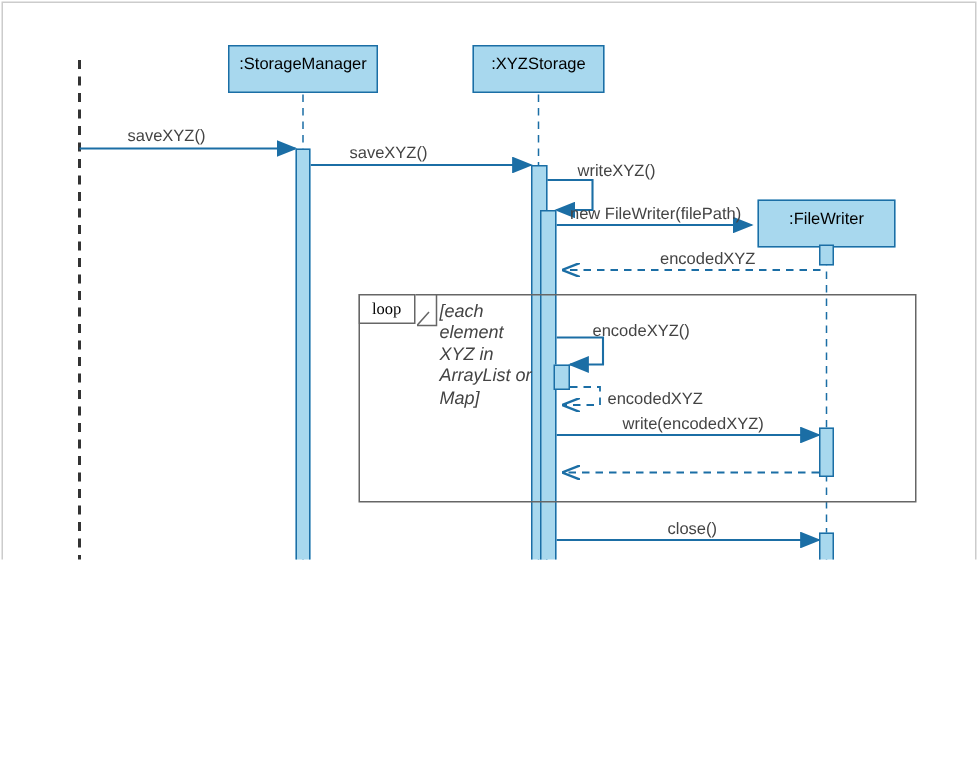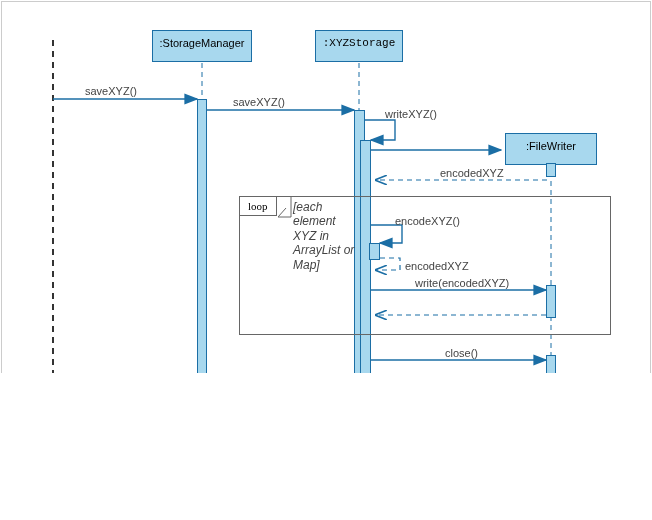--- a/index.html
+++ b/index.html
@@ -116,21 +116,21 @@
 
     <g stroke="#333" stroke-width="1.5">
       <line x1="537" y1="464" x2="565" y2="492"></line>
       <line x1="565" y1="464" x2="537" y2="492"></line>
     </g>
   </svg>
 
   <div class="participant-box" style="left:152px; top:30px; width:100px;">
     <span>:StorageManager</span>
   </div>
-  <div class="participant-box" style="left:315px; top:30px; width:88px;font-family:Liberation Mono, monospace;">
+  <div class="participant-box" style="left:315px; top:30px; width:88px;">
     <span>:XYZStorage</span>
   </div>
   <div class="participant-box" style="left:505px; top:133px; width:92px;">
     <span>:FileWriter</span>
   </div>
 
   <div class="activation" style="left:197px; top:99px; width:10px; height:357px;"></div>
   <div class="activation" style="left:354px; top:110px; width:11px; height:338px;"></div>
   <div class="activation" style="left:360px; top:140px; width:11px; height:275px;"></div>
   <div class="activation" style="left:369px; top:243px; width:11px; height:17px;"></div>
@@ -145,19 +145,20 @@
 
   <svg style="left:278px; top:196px; width:14px; height:22px;">
     <path d="M0 21 L13 21 L13 0" fill="none" stroke="#666" stroke-width="1"></path>
     <path d="M0 21 L8 12" fill="none" stroke="#666" stroke-width="1"></path>
   </svg>
   <div class="guard" style="left:293px; top:200px; width:62px;">[each element XYZ in ArrayList or Map]</div>
 
   <div class="msg" style="left:85px;  top:85px;">saveXYZ()</div>
   <div class="msg" style="left:233px; top:96px;">saveXYZ()</div>
   <div class="msg" style="left:385px; top:108px;text-align:center;">writeXYZ()</div>
+  <div class="msg" style="left:380px; top:137px;">new FileWriter(filePath)</div>
   <div class="msg" style="left:440px; top:167px;">encodedXYZ</div>
   <div class="msg" style="left:395px; top:215px;">encodeXYZ()</div>
   <div class="msg" style="left:405px; top:244px;margin-top:16px;">encodedXYZ</div>
   <div class="msg" style="left:415px; top:277px;">write(encodedXYZ)</div>
   <div class="msg" style="left:445px; top:347px;">close()</div>
 
 </div>
 
 </body></html>

